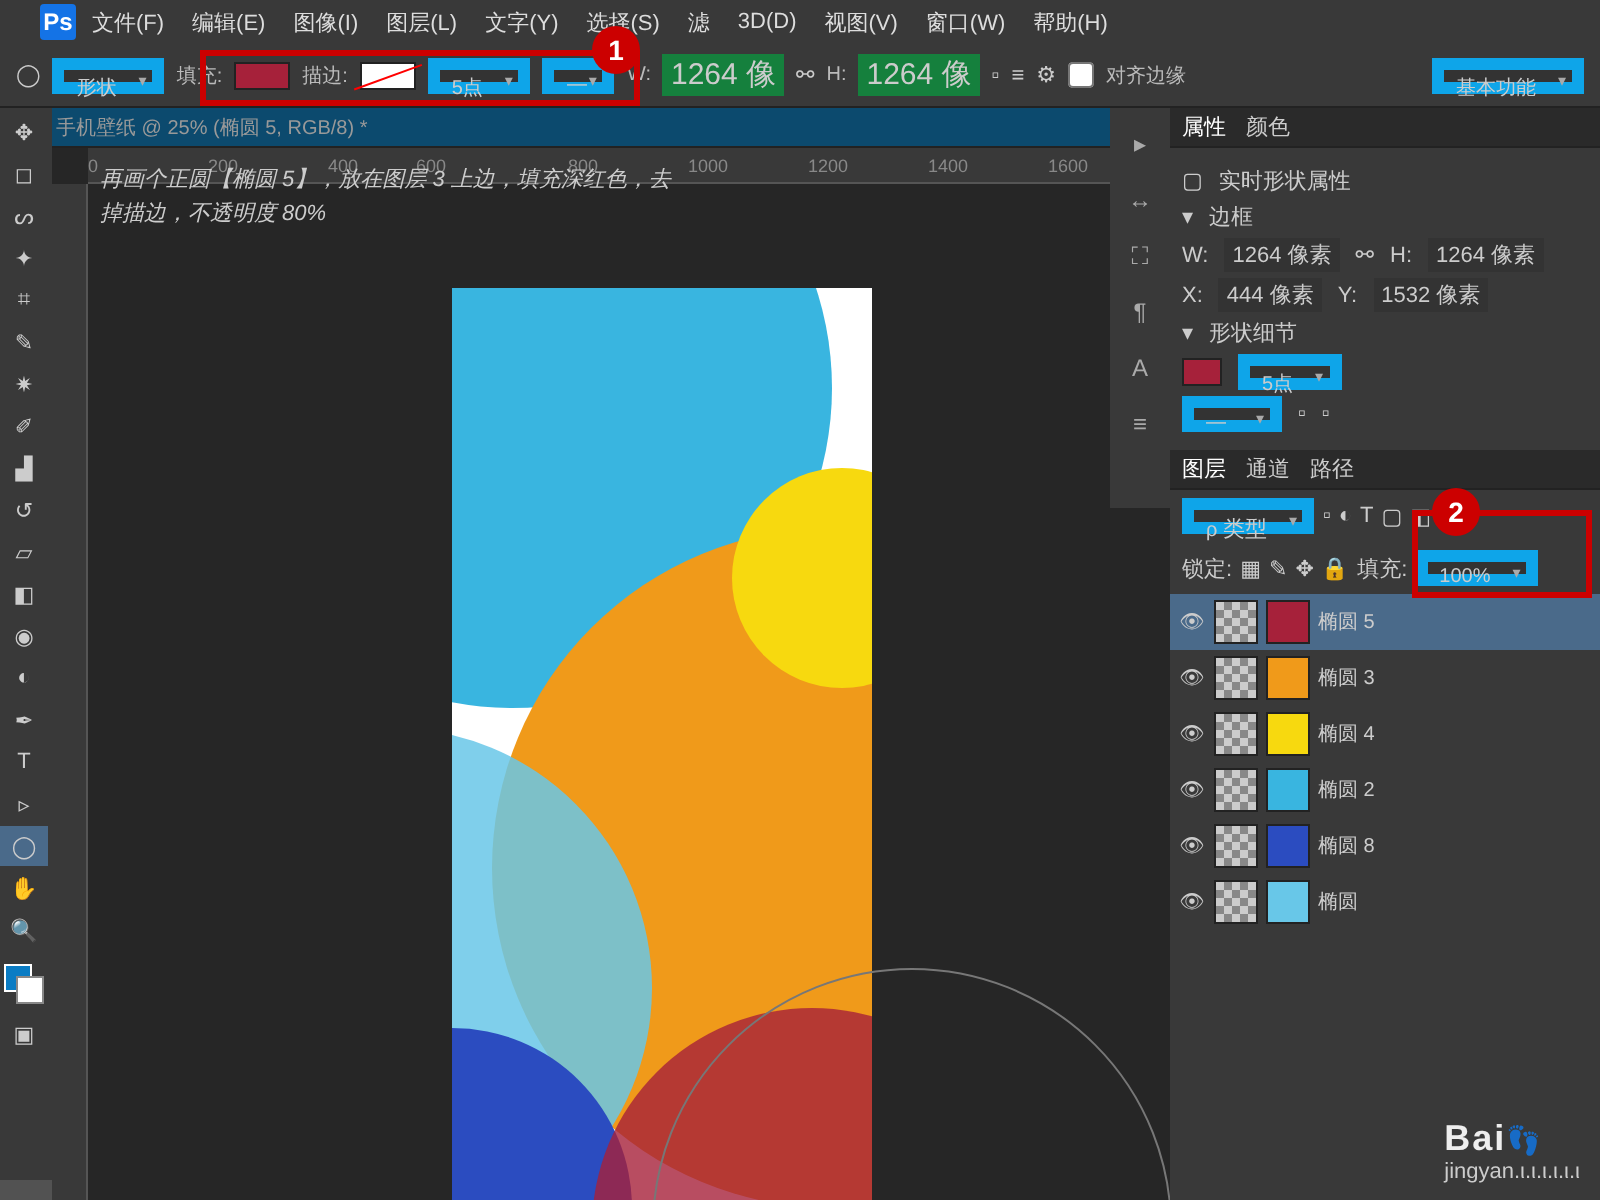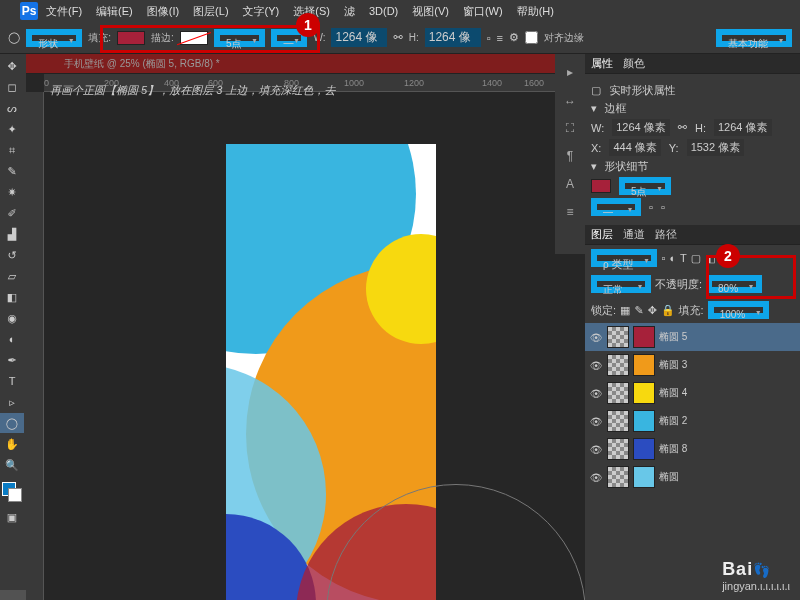--- a/index.html
+++ b/index.html
@@ -7,21 +7,21 @@
 .menubar{height:22px;background:#393939;display:flex;align-items:center;padding-left:20px;gap:2px}
 .ps-logo{width:18px;height:18px;background:#1473e6;color:#fff;font-weight:bold;font-size:12px;display:flex;align-items:center;justify-content:center;border-radius:2px}
 .menu-item{padding:2px 6px;font-size:11px;color:#ddd}
 .optbar{height:32px;background:#393939;display:flex;align-items:center;padding:0 8px;gap:6px;border-bottom:1px solid #222}
 .dd{background:#333;border:6px solid #0ea5e9;padding:2px 18px 2px 6px;height:18px;position:relative;font-size:10px}
 .dd::after{content:"▾";position:absolute;right:3px;top:1px;font-size:8px;color:#aaa}
 .lbl{font-size:10px;color:#bbb}
 .swatch{width:28px;height:14px;border:1px solid #222}
 .redbox1{position:absolute;top:25px;left:100px;width:220px;height:28px;border:3px solid #c00;z-index:50}
 .badge{position:absolute;width:24px;height:24px;background:#c00;border-radius:50%;color:#fff;font-weight:bold;font-size:14px;display:flex;align-items:center;justify-content:center;z-index:51}
-.tab{height:20px;background:#7f1d1d;padding-left:64px;display:flex;align-items:center;font-size:10px;color:#999;border-bottom:1px solid #222}
+.tab{height:20px;background:#0c4a6e;padding-left:28px;display:flex;align-items:center;font-size:10px;color:#999;border-bottom:1px solid #222}
 .toolbox{position:absolute;left:0;top:54px;width:26px;background:#393939;height:536px;display:flex;flex-direction:column;gap:1px;padding-top:2px}
 .tool{width:24px;height:20px;display:flex;align-items:center;justify-content:center;color:#ccc;font-size:11px}
 .fgbg{position:relative;height:26px;margin-top:4px}
 .fg{position:absolute;width:14px;height:14px;background:#0a7cc4;border:1px solid #fff;left:2px;top:2px}
 .bg{position:absolute;width:14px;height:14px;background:#fff;border:1px solid #888;left:8px;top:8px}
 .canvas-area{position:absolute;left:26px;top:74px;right:215px;bottom:0;background:#262626}
 .rulerh{position:absolute;top:0;left:18px;right:0;height:18px;background:#393939;border-bottom:1px solid #555}
 .rulerh span{position:absolute;font-size:9px;color:#888;top:4px}
 .rulerv{position:absolute;left:0;top:18px;width:18px;bottom:0;background:#393939;border-right:1px solid #555}
 .artboard{position:absolute;left:200px;top:70px;width:210px;height:460px;background:#fff;overflow:hidden}
@@ -40,21 +40,21 @@
 .layerlist{flex:1;overflow:hidden}
 .layer{display:flex;align-items:center;height:28px;padding:0 4px;gap:4px}
 .layer.sel{background:#4a6a8a}
 .eye{width:14px;text-align:center;font-size:10px}
 .thumb{width:22px;height:22px;background:#fff;border:1px solid #222}
 .thumb.chk{background:repeating-conic-gradient(#888 0 25%,#ccc 0 50%) 0 0/8px 8px}
 .lname{font-size:10px}
 .redbox2{position:absolute;top:255px;right:4px;width:90px;height:44px;border:3px solid #c00;z-index:50}
 .watermark{position:absolute;bottom:8px;right:10px;font-size:11px;color:#aaa;z-index:60;text-align:left}
 .watermark b{font-size:18px;color:#eee;letter-spacing:1px}
-.nf{background:#0c4a6e;padding:1px 4px;min-width:56px;font-size:12px}
+.nf{background:#15803d;padding:1px 4px;min-width:56px;font-size:15px}
 </style>
 </head>
 <body>
 
 <div class="menubar">
   <div class="ps-logo">Ps</div>
   <span class="menu-item">文件(F)</span>
   <span class="menu-item">编辑(E)</span>
   <span class="menu-item">图像(I)</span>
   <span class="menu-item">图层(L)</span>
@@ -126,38 +126,39 @@
 
 <div class="canvas-area">
   <div class="rulerh">
     <span style="left:0">0</span>
     <span style="left:60px">200</span>
     <span style="left:120px">400</span>
     <span style="left:164px">600</span>
     <span style="left:240px">800</span>
     <span style="left:300px">1000</span>
     <span style="left:360px">1200</span>
-    <span style="left:438px">1400</span>
+    <span style="left:420px">1400</span>
     <span style="left:480px">1600</span>
   </div>
   <div class="rulerv"></div>
   <div class="artboard">
     <div class="circle" style="width:320px;height:320px;background:#39b5e0;left:-130px;top:-110px"></div>
     <div class="circle" style="width:340px;height:340px;background:#f09a1a;left:20px;top:120px"></div>
     <div class="circle" style="width:110px;height:110px;background:#f7d90f;left:140px;top:90px"></div>
     <div class="circle" style="width:260px;height:260px;background:#68c7e8;left:-160px;top:220px;opacity:.85"></div>
     <div class="circle" style="width:180px;height:180px;background:#2b4cc0;left:-90px;top:370px"></div>
     <div class="circle" style="width:220px;height:220px;background:#a6213a;left:70px;top:360px;opacity:.8"></div>
   </div>
 
   <div class="circle" style="width:260px;height:260px;border:1px solid #777;left:300px;top:410px"></div>
 </div>
 
 <div class="annot">
   <div>再画个正圆【椭圆 5】，放在图层 3 上边，填充深红色，去</div>
+  <div>掉描边，不透明度 80%</div>
 </div>
 
 <div class="minipanel">
   <div class="mp">▸</div>
   <div class="mp">↔</div>
   <div class="mp">⛶</div>
   <div class="mp">¶</div>
   <div class="mp">A</div>
   <div class="mp">≡</div>
 </div>
@@ -206,25 +207,20 @@
   <div class="layers">
     <div class="layers-ctrl">
       <span class="dd">ρ <span>类型</span></span>
       <span>▫</span>
       <span>◐</span>
       <span>T</span>
       <span>▢</span>
       <span>◧</span>
     </div>
     <div class="layers-ctrl">
-      <span class="dd" style="width:60px">正常</span>
-      <span>不透明度:</span>
-      <span class="dd">80%</span>
-    </div>
-    <div class="layers-ctrl">
       <span>锁定:</span>
       <span>▦</span>
       <span>✎</span>
       <span>✥</span>
       <span>🔒</span>
       <span>填充:</span>
       <span class="dd">100%</span>
     </div>
     <div class="layerlist">
       <div class="layer sel">

